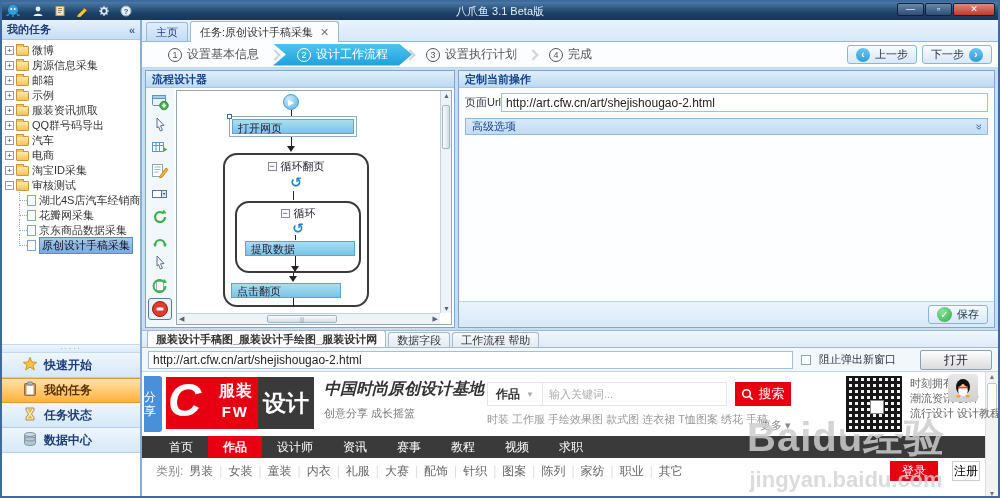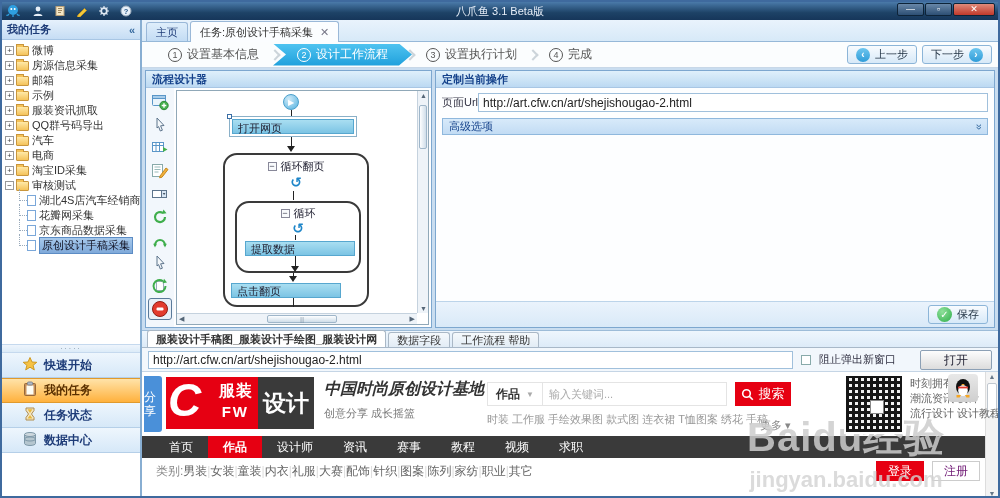--- a/index.html
+++ b/index.html
@@ -47,21 +47,21 @@
   .step .stepnum{width:14px;height:14px;border:1px solid currentColor;border-radius:50%;font-size:9px;display:inline-flex;align-items:center;justify-content:center;flex:none;}
   .step.active{background:linear-gradient(#4fc3f0,#1fa0dc);color:#fff;clip-path:polygon(0 0,calc(100% - 13px) 0,100% 50%,calc(100% - 13px) 100%,0 100%,13px 50%);padding:0 24px;}
   .stepsep{width:8px;height:8px;border-top:2px solid #ccd4da;border-right:2px solid #ccd4da;transform:rotate(45deg);margin:0 -6px;}
   .wiz-btns{position:absolute;right:6px;top:3px;display:flex;gap:5px;}
   .wbtn{height:19px;display:flex;align-items:center;gap:5px;padding:0 8px;font-size:11px;color:#234;background:linear-gradient(#f8fbfe,#d7e9f8);border:1px solid #8cb5d8;border-radius:3px;cursor:pointer;}
   .circ{width:14px;height:14px;border-radius:50%;background:linear-gradient(#6ec6ef,#2f9cd8);color:#fff;font-size:10px;line-height:13px;text-align:center;font-weight:bold;}
   
   .middle{height:262px;display:flex;padding:2px 3px;gap:3px;}
   .panel{background:#fdfeff;border:1px solid #7da7cf;display:flex;flex-direction:column;}
   .panel-h{flex:none;height:17px;background:linear-gradient(#dff0fb,#bcd9f2);border-bottom:1px solid #a8c6e4;font-size:11px;font-weight:bold;color:#15428b;display:flex;align-items:center;padding:0 6px;}
-  .designer{width:287px;flex:none;}
+  .designer{width:310px;flex:none;}
   .d-body{flex:1;display:flex;min-height:0;}
   .d-tools{width:28px;flex:none;display:flex;flex-direction:column;align-items:center;padding-top:3px;gap:1px;background:#f2f7fc;}
   .dtool{width:24px;height:22px;display:flex;align-items:center;justify-content:center;border:1px solid transparent;border-radius:3px;cursor:pointer;}
   .dtool.sel{border:1px solid #5a7a9a;background:#e8f0f8;}
   .canvaswrap{flex:1;position:relative;margin:2px;border:1px solid #90a8b8;background:#fff;overflow:hidden;}
   .vline{position:absolute;width:1px;background:#222;}
   .ahead{position:absolute;width:0;height:0;border-left:4px solid transparent;border-right:4px solid transparent;border-top:6px solid #222;}
   .startnode{position:absolute;width:16px;height:16px;border-radius:50%;background:radial-gradient(circle at 35% 30%,#cfeaf8,#54b2e0);border:1px solid #4aa0cc;color:#fff;font-size:8px;line-height:15px;text-align:center;}
   .flownode{position:absolute;background:linear-gradient(#a9def1,#7cc4e4);border:1px solid #57a7cf;font-size:11px;color:#223;line-height:14px;padding-left:5px;cursor:pointer;}
   .selwrap{position:absolute;background:#fff;border:1px solid #8ab0c8;}
@@ -120,26 +120,26 @@
   .searchbtn{width:56px;height:24px;margin-left:8px;background:#e60012;color:#fff;border:none;font-size:13px;display:flex;align-items:center;justify-content:center;gap:4px;cursor:pointer;}
   .hotwords{position:absolute;left:345px;top:40px;font-size:11px;color:#999;white-space:nowrap;}
   .morelnk{position:absolute;left:618px;top:46px;font-size:11px;color:#888;cursor:pointer;}
   .qr{position:absolute;left:702px;top:2px;width:60px;height:60px;border:2px solid #fff;z-index:45;background-image:repeating-linear-gradient(0deg,#161616 0 3px,transparent 3px 6px),repeating-linear-gradient(90deg,#161616 0 3px,#f2f2f2 3px 6px);}
   .qr:after{content:"";position:absolute;left:24px;top:24px;width:12px;height:12px;background:#fff;border:1px solid #888;}
   .qrcap{position:absolute;left:768px;top:4px;font-size:11px;color:#666;line-height:15px;z-index:45;white-space:nowrap;}
   .qqicon{position:absolute;left:806px;top:2px;width:30px;height:28px;background:linear-gradient(#e8e8e8,#cfcfcf);border-radius:4px;display:flex;align-items:center;justify-content:center;z-index:46;}
   .sitenav{height:22px;background:#3a3a3a;display:flex;align-items:stretch;padding-left:12px;}
   .snitem{padding:0 15px;color:#fff;font-size:12px;display:flex;align-items:center;cursor:pointer;}
   .snitem.active{background:#e60012;font-weight:bold;}
-  .catrow{height:26px;display:flex;align-items:center;padding-left:14px;font-size:12px;color:#666;background:#fff;}
+  .catrow{height:26px;display:flex;align-items:center;gap:6px;padding-left:14px;font-size:12px;color:#666;background:#fff;}
   .catlabel{color:#888;}
   .catlink{cursor:pointer;white-space:nowrap;}
   .catdiv{color:#ddd;}
   .loginbtn{margin-left:auto;width:48px;height:20px;background:#e60012;color:#fff;font-size:12px;text-align:center;line-height:20px;cursor:pointer;}
-  .regbtn{width:48px;height:20px;background:#fff;border:1px solid #ccc;color:#701a75;font-size:12px;text-align:center;line-height:18px;cursor:pointer;margin-right:18px;margin-left:8px;}
+  .regbtn{width:28px;height:20px;background:#fff;border:1px solid #ccc;color:#000000;font-size:12px;text-align:center;line-height:18px;cursor:pointer;margin-right:18px;margin-left:8px;}
   .watermark{position:absolute;left:605px;top:38px;z-index:30;pointer-events:none;color:rgba(205,205,205,0.85);font-weight:bold;text-align:center;}
   .watermark .w1{font-size:40px;letter-spacing:1px;}
   .watermark .w2{font-size:22px;margin-top:2px;color:rgba(210,210,210,0.8);}
 </style>
 </head>
 <body>
 
 <div class="window">
 
   <div class="titlebar">

